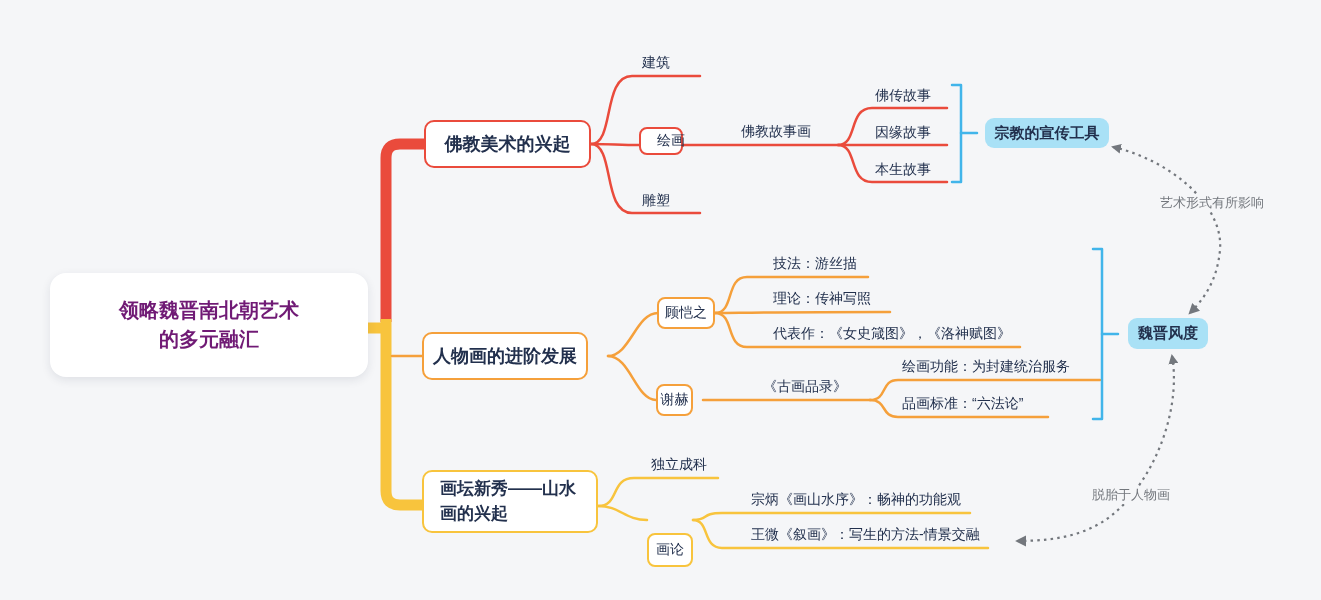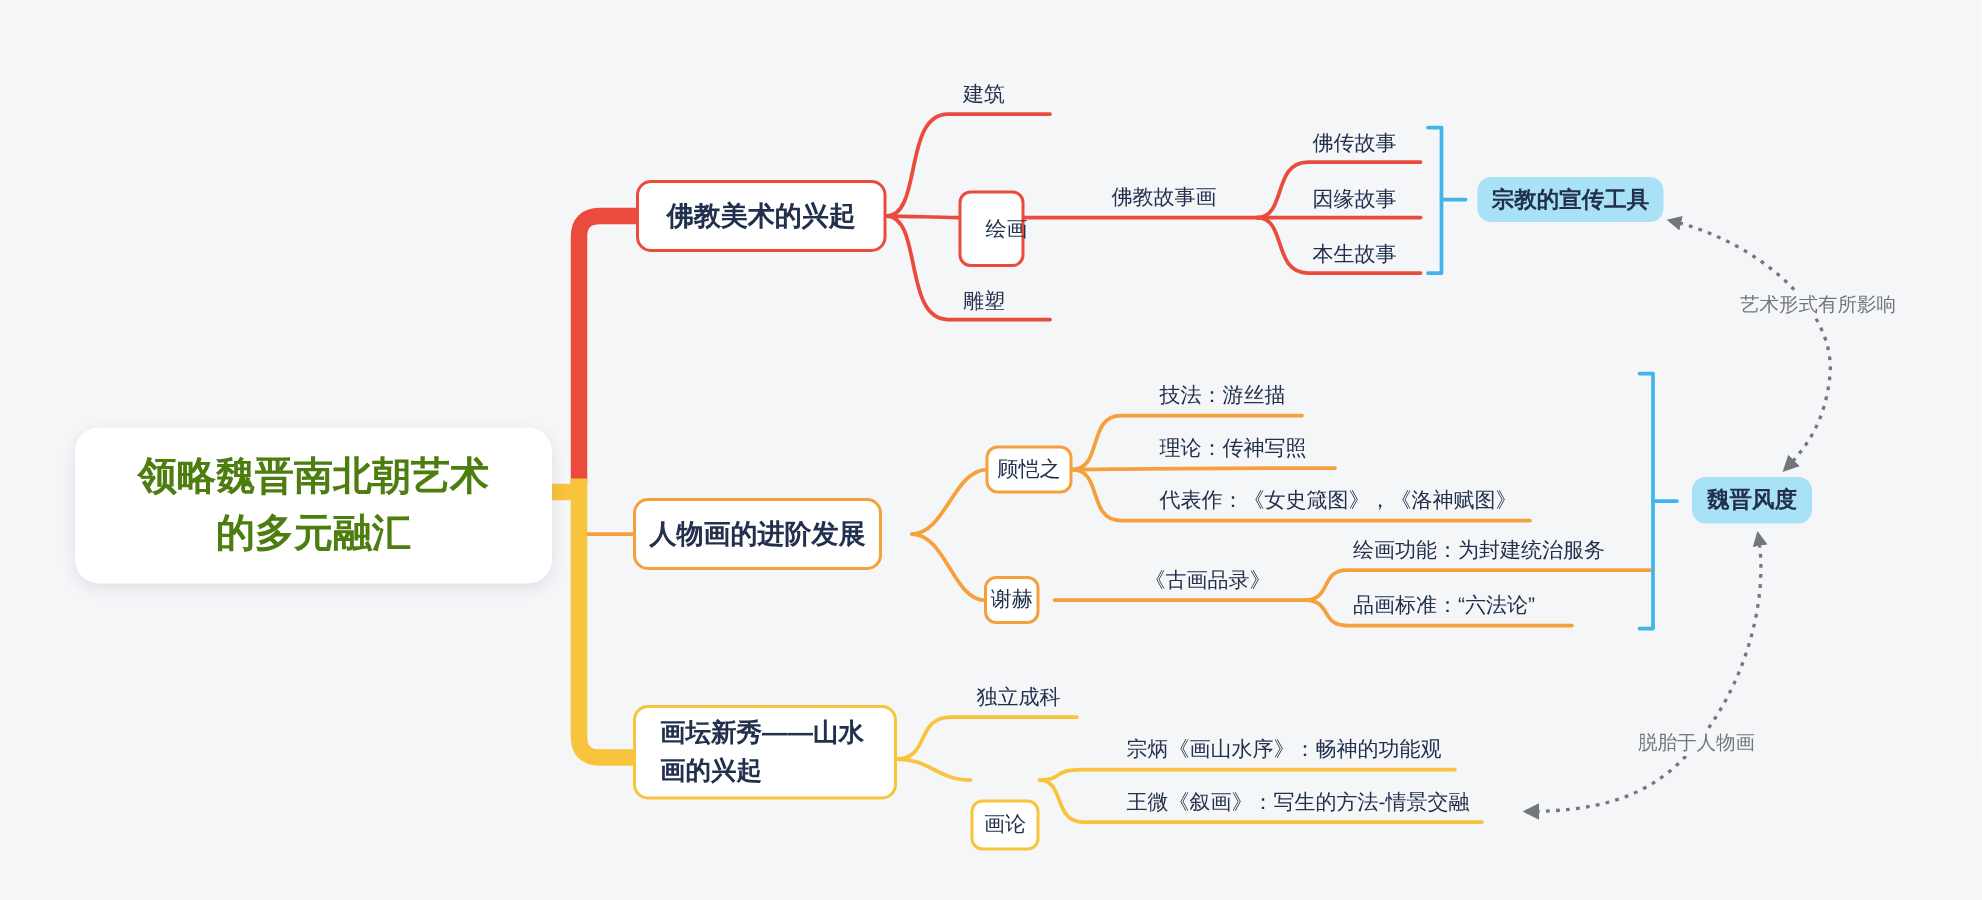--- a/index.html
+++ b/index.html
@@ -15,24 +15,24 @@
   .trunk{fill:none;stroke-width:11;stroke-linejoin:round;stroke-linecap:butt;}
   .trunk.red{stroke:var(--red);}
   .trunk.yellow{stroke:var(--yellow);}
   .ln{fill:none;stroke-width:2.5;stroke-linecap:round;stroke-linejoin:round;}
   .ln.red{stroke:var(--red);}
   .ln.orange{stroke:var(--orange);}
   .ln.yellow{stroke:var(--yellow);}
   .ln.blue{stroke:var(--blue);}
   .ln.dot{stroke:var(--gray);stroke-width:2.2;stroke-dasharray:2.5 4.2;stroke-linecap:butt;}
   .root-node{
-    position:absolute;left:50px;top:285px;width:318px;height:104px;
+    position:absolute;left:50px;top:273px;width:318px;height:104px;
     background:#fff;border-radius:16px;box-shadow:0 3px 10px rgba(30,40,70,.10);
     display:flex;align-items:center;justify-content:center;text-align:center;
-    font-size:26px;font-weight:bold;line-height:1.45;color:#4d7c0f;white-space:pre-line;
+    font-size:20px;font-weight:bold;line-height:1.45;color:#701a75;white-space:pre-line;
   }
   .box{
     position:absolute;display:flex;align-items:center;justify-content:center;
     background:#fff;color:var(--navy);white-space:nowrap;box-sizing:border-box;
   }
   .box.main{font-size:18px;font-weight:bold;border-radius:10px;}
   .box.small{font-size:14px;border-radius:8px;}
   .bd-red{border:2.5px solid var(--red);}
   .bd-red2{border:2px solid var(--red);}
   .bd-orange{border:2.5px solid var(--orange);}
@@ -119,21 +119,21 @@
     <g>
       <path class="ln dot" d="M1172 356 C1180 400 1163 462 1124 504 C1096 534 1060 541 1016 541" marker-start="url(#arrStart)" marker-end="url(#arrEnd)"></path>
     </g>
   </svg>
 
   <div class="root-node">领略魏晋南北朝艺术
 的多元融汇</div>
 
   <div class="box main bd-red" style="left:424px;top:120px;width:167px;height:48px;">佛教美术的兴起</div>
   <div class="lbl" style="left:642px;top:53px;">建筑</div>
-  <div class="box small bd-red2" style="left:639px;top:127px;width:44px;height:51px;padding-left:20px;">绘画</div>
+  <div class="box small bd-red2" style="left:639px;top:127px;width:44px;height:28px;padding-left:20px;">绘画</div>
   <div class="lbl" style="left:642px;top:191px;">雕塑</div>
   <div class="lbl" style="left:741px;top:122px;">佛教故事画</div>
   <div class="lbl" style="left:875px;top:86px;">佛传故事</div>
   <div class="lbl" style="left:875px;top:123px;">因缘故事</div>
   <div class="lbl" style="left:875px;top:160px;">本生故事</div>
   <div class="summary-box" style="left:985px;top:118px;width:124px;height:30px;">宗教的宣传工具</div>
 
   <div class="box main bd-orange" style="left:422px;top:332px;width:166px;height:48px;">人物画的进阶发展</div>
   <div class="box small bd-orange2" style="left:657px;top:297px;width:58px;height:32px;">顾恺之</div>
   <div class="box small bd-orange2" style="left:656px;top:384px;width:37px;height:32px;">谢赫</div>

